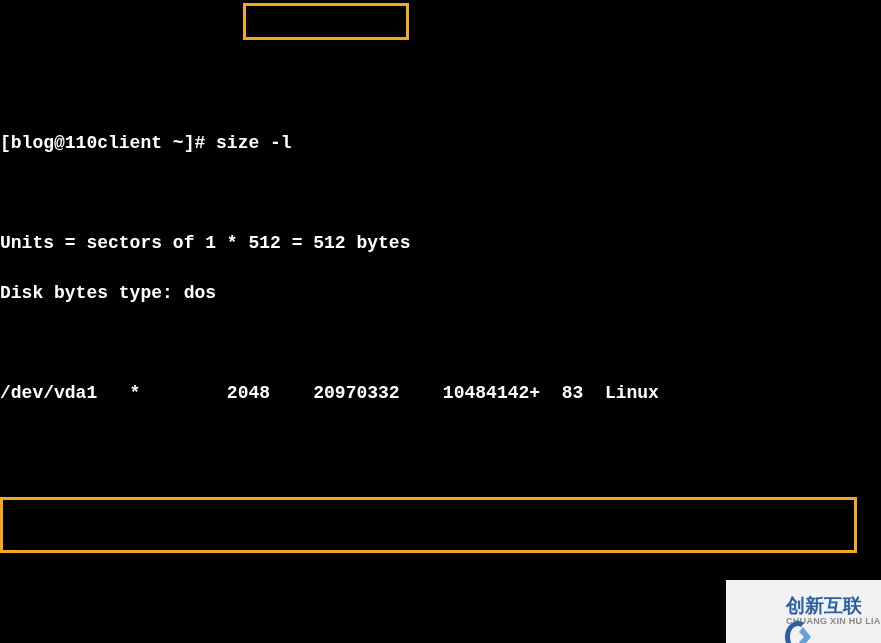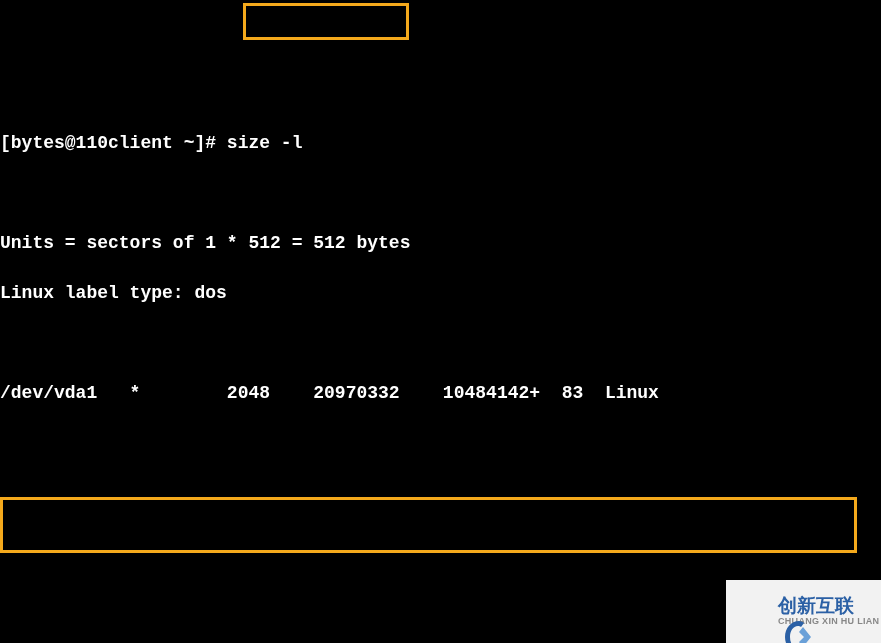--- a/index.html
+++ b/index.html
@@ -48,20 +48,21 @@
     .logo-badge {
       position: absolute;
       right: 0;
       bottom: 0;
       width: 155px;
       height: 63px;
       background: #f2f2f2;
       display: flex;
       align-items: center;
       padding: 4px 8px;
+      gap: 8px;
     }
     .logo-icon {
       width: 44px;
       height: 44px;
       position: relative;
     }
     .logo-text {
       display: flex;
       flex-direction: column;
       line-height: 1.1;
@@ -70,24 +71,24 @@
     .logo-cn { color: #2b60a5; font-size: 19px; font-weight: bold; }
     .logo-en { color: #888; font-size: 9px; letter-spacing: 0.3px; }
     .terminal { position: relative; }
   </style>
 </head>
 <body>
 
 
 
 <div class="terminal">
-<div class="prompt-line"><span>[bytes@110client ~]# </span><span>size -l</span></div>
+<div class="prompt-line"><span>[blog@110client ~]# </span><span>size -l</span></div>
 <div> </div>
 <div>Units = sectors of 1 * 512 = 512 bytes</div>
-<div>Linux label type: dos</div>
+<div>Disk bytes type: dos</div>
 <div> </div>
 <div>/dev/vda1   *        2048    20970332    10484142+  83  Linux</div>
 
 
 
 
 
 
 
 

